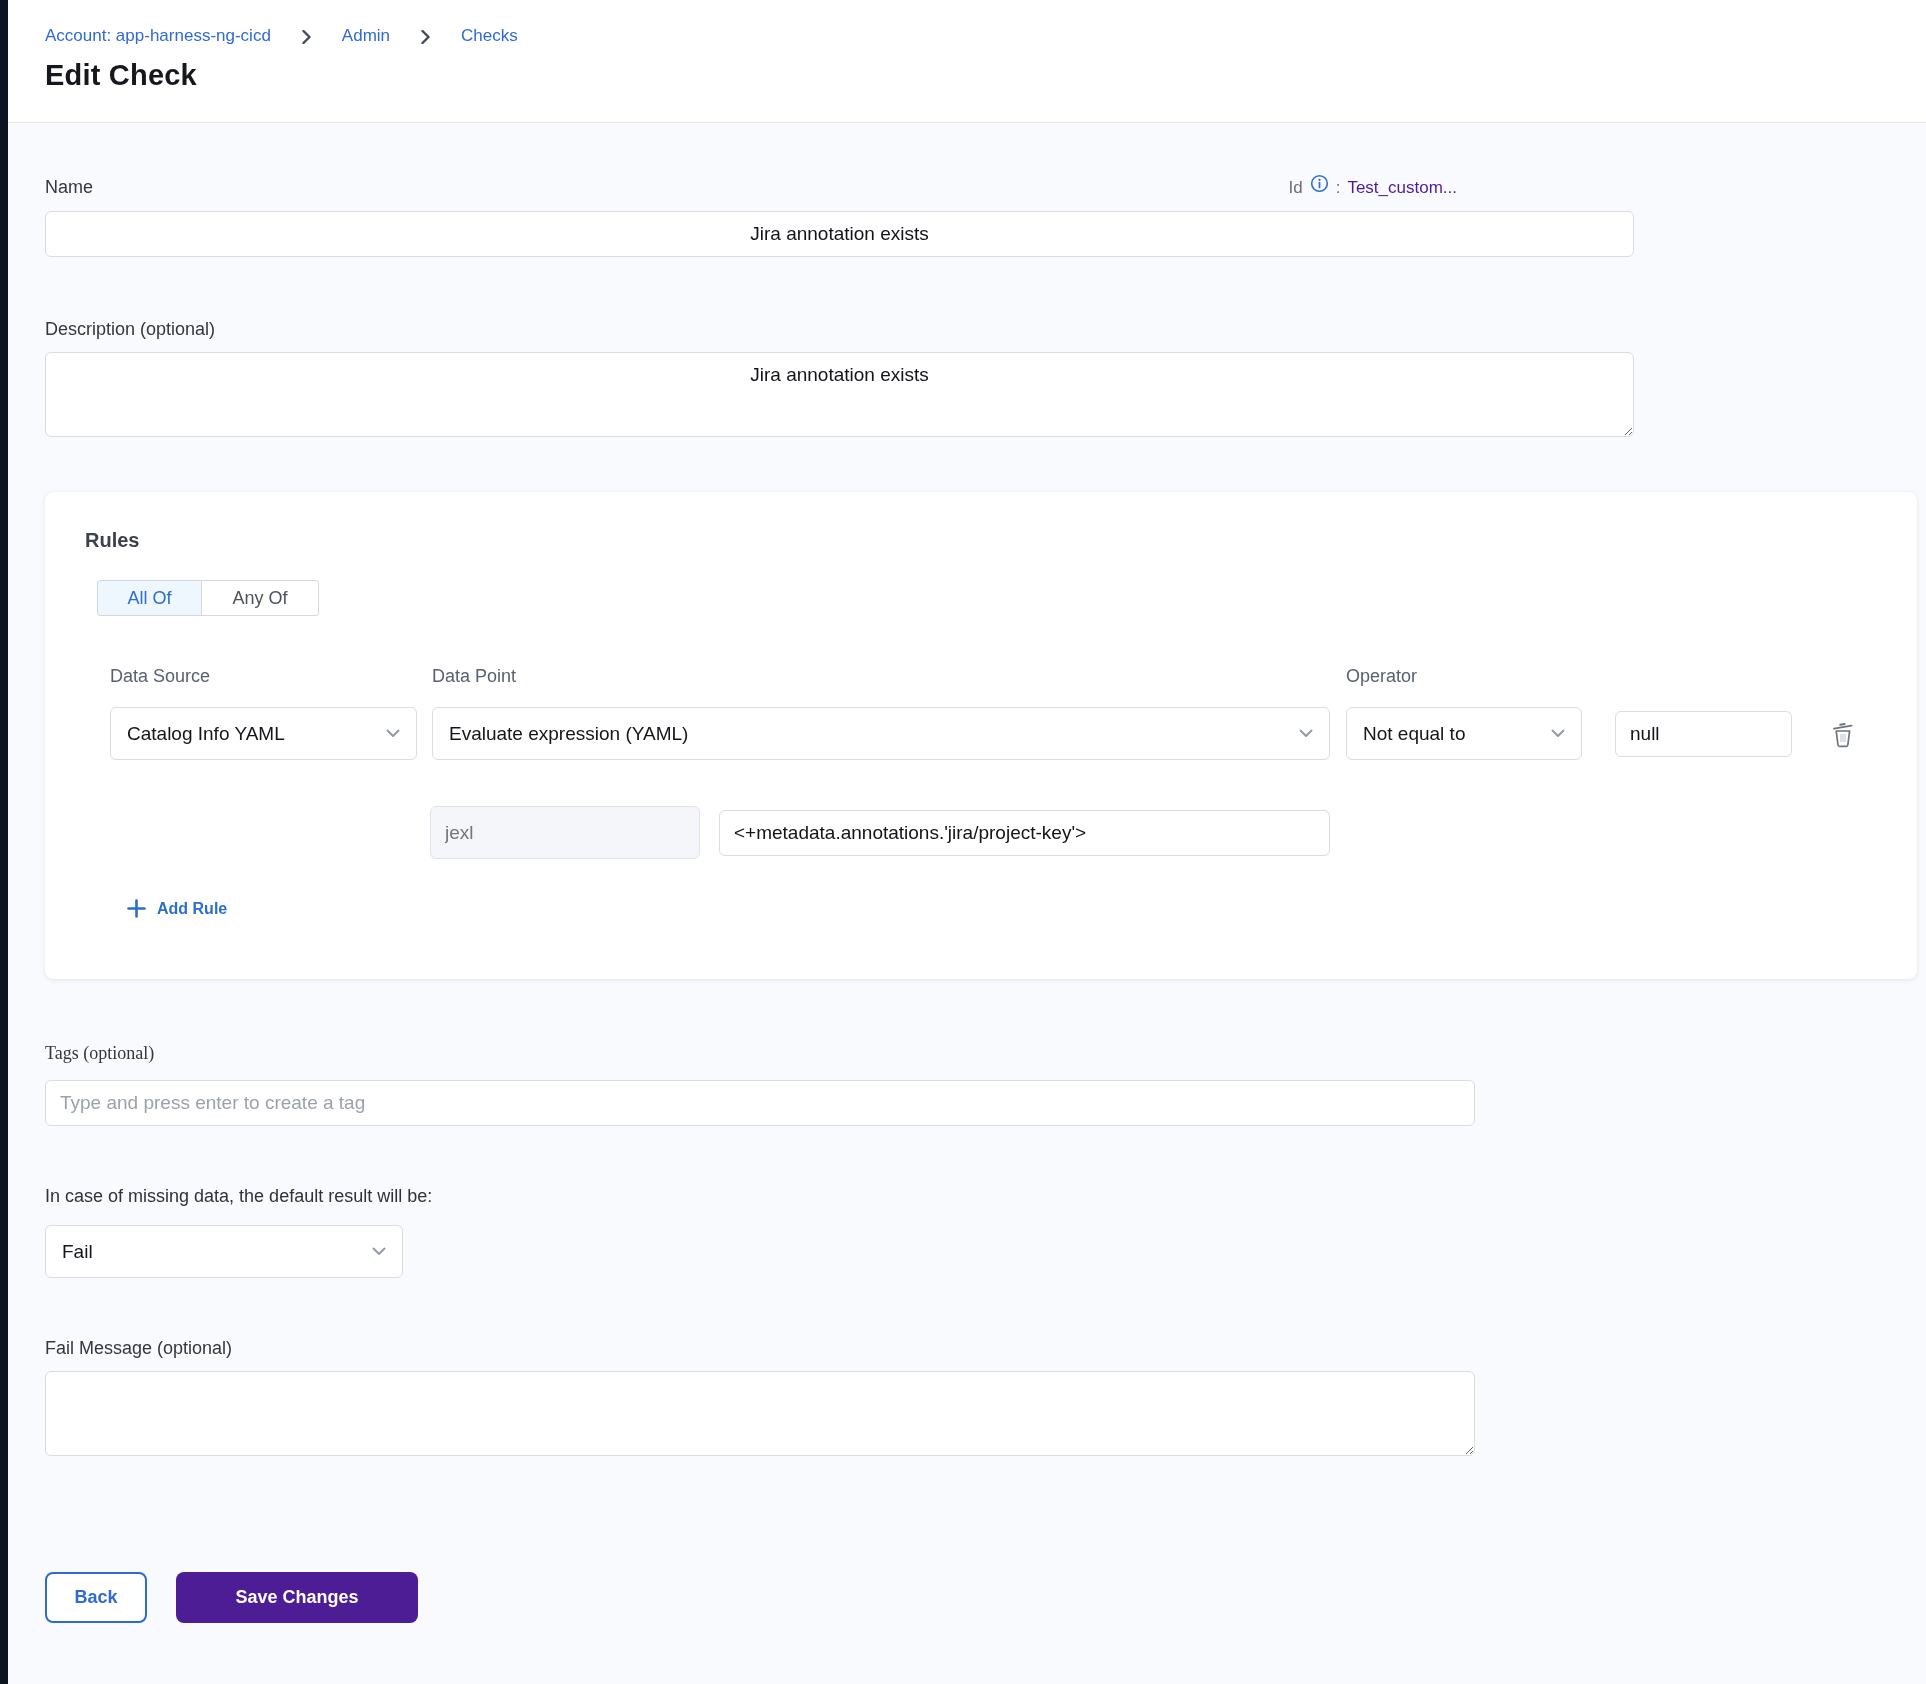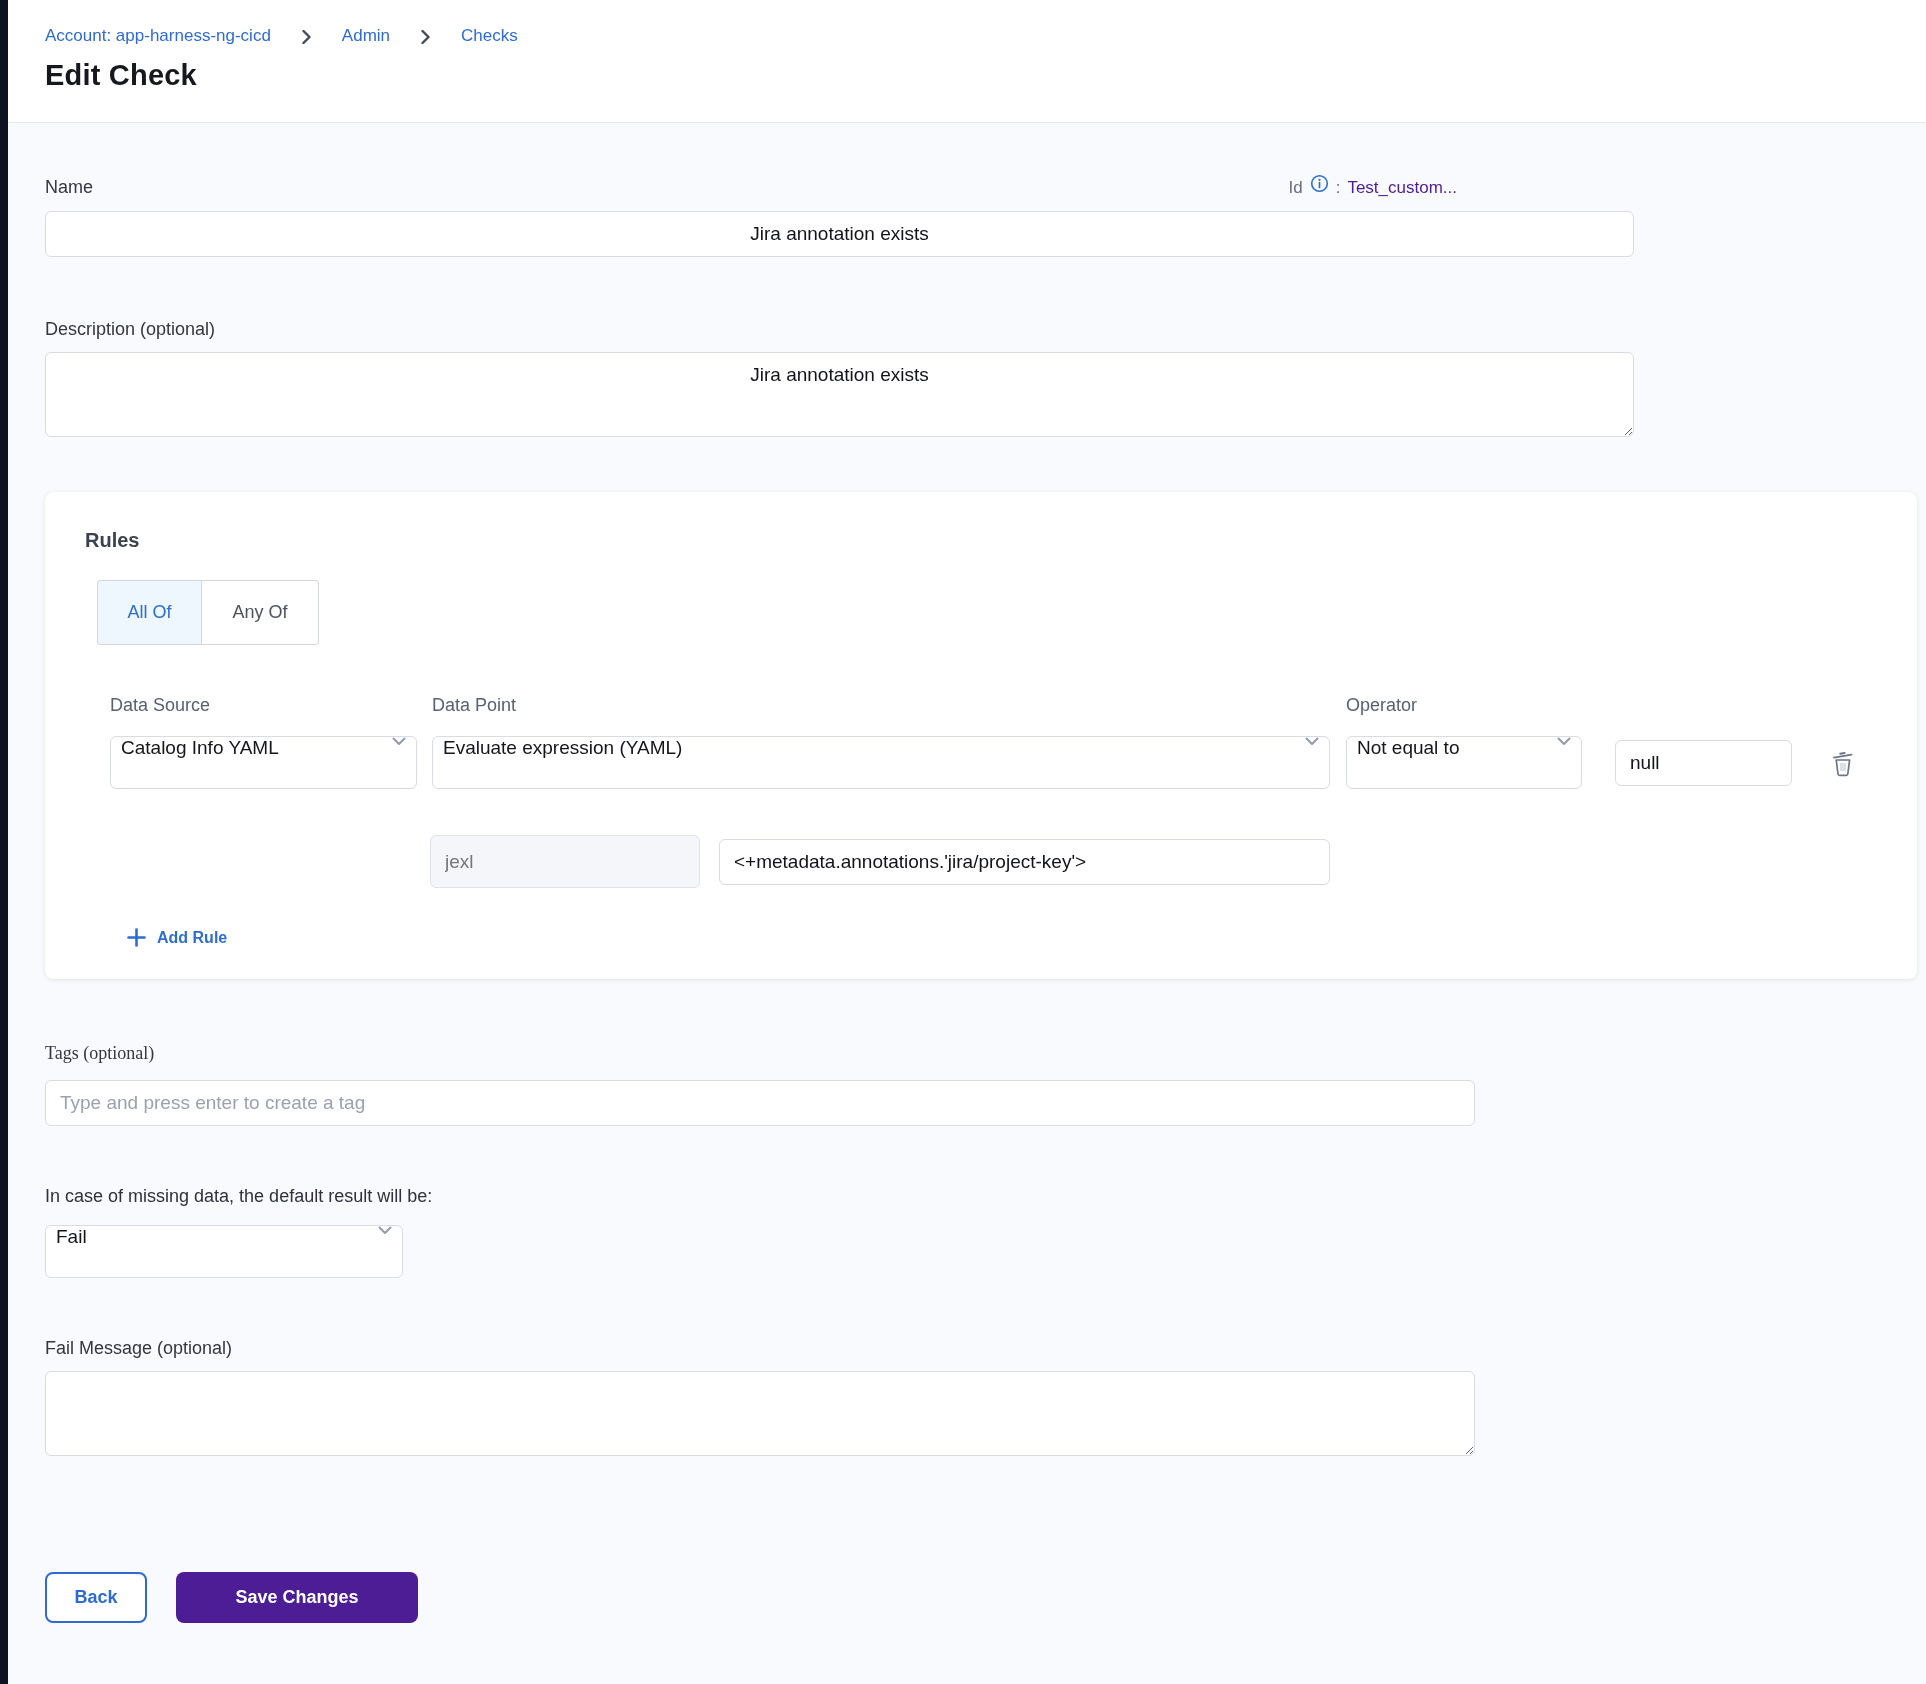--- a/index.html
+++ b/index.html
@@ -68,40 +68,40 @@
   .card {
     margin-top: 55px; width: 1872px; height: 487px;
     background: #fff; border-radius: 8px;
     box-shadow: 0 1px 4px rgba(40,45,70,.10), 0 0 1px rgba(40,45,70,.08);
     padding: 37px 40px 0 40px;
   }
   .rules-title { font-size: 20px; font-weight: 600; color: #3c414e; }
 
   .tab-group { display: inline-flex; margin: 28px 0 0 12px; }
   .tab {
-    height: 65px; display: inline-flex; align-items: center; justify-content: center;
+    height: 36px; display: inline-flex; align-items: center; justify-content: center;
     border: 1px solid #d5d7e0; background: #fff; font-size: 18px; color: #4d525e;
     cursor: pointer; font-family: "Liberation Sans", sans-serif;
   }
   .tab.first { width: 105px; border-radius: 3px 0 0 3px; }
   .tab.second { width: 118px; margin-left: -1px; border-radius: 0 3px 3px 0; }
   .tab.selected { background: #eef7fd; color: #2c6ecb; border-color: #d5d7e0; }
 
   .grid-row { display: flex; align-items: center; }
   .labels-row { margin: 50px 0 0 25px; }
   .cell-ds { width: 307px; }
   .cell-dp { width: 898px; margin-left: 15px; }
   .cell-op { width: 236px; margin-left: 16px; }
   .cell-val { width: 177px; margin-left: 33px; }
 
   .selects-row { margin: 20px 0 0 25px; }
   .select {
     height: 53px; border: 1px solid #d9dbe5; border-radius: 6px; background: #fff;
-    display: flex; justify-content: space-between;
-    padding: 0 10px; font-size: 19px; color: #14161b; cursor: pointer;
+    display: flex; align-items: center; justify-content: space-between;
+    padding: 0 16px; font-size: 19px; color: #14161b; cursor: pointer;
   }
   .val-input { height: 53px; }
   .trash-btn {
     margin-left: 38px; background: none; border: none; cursor: pointer;
     height: 53px; display: flex; align-items: center;
   }
 
   .expr-row { margin: 46px 0 0 345px; display: flex; align-items: center; }
   .jexl-input {
     width: 270px; height: 53px; background: #f5f6fa; border: 1px solid #e0e2ec;

